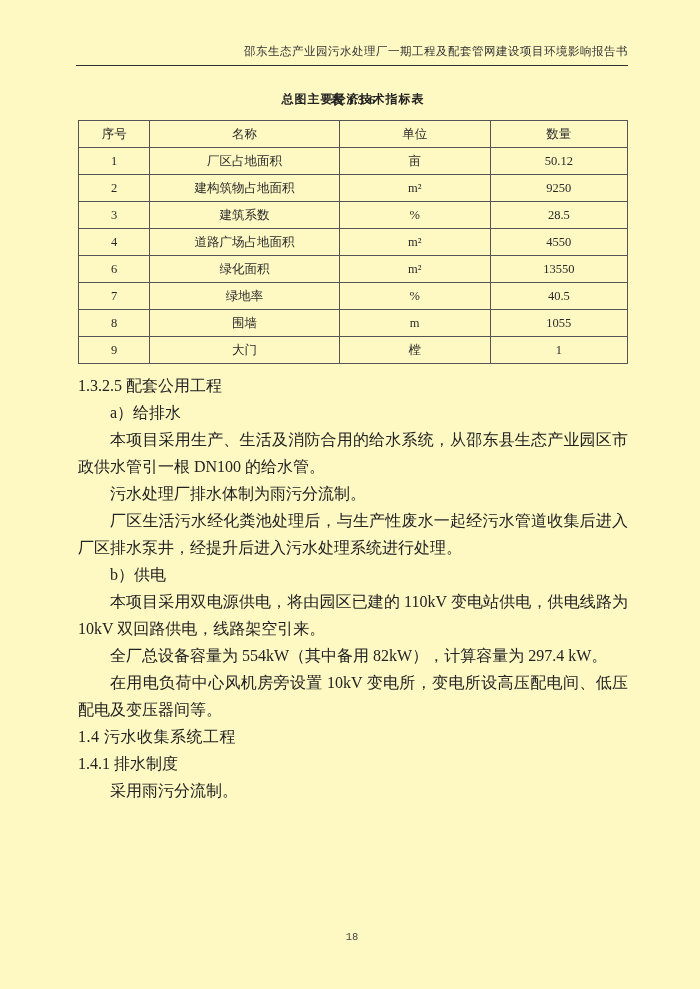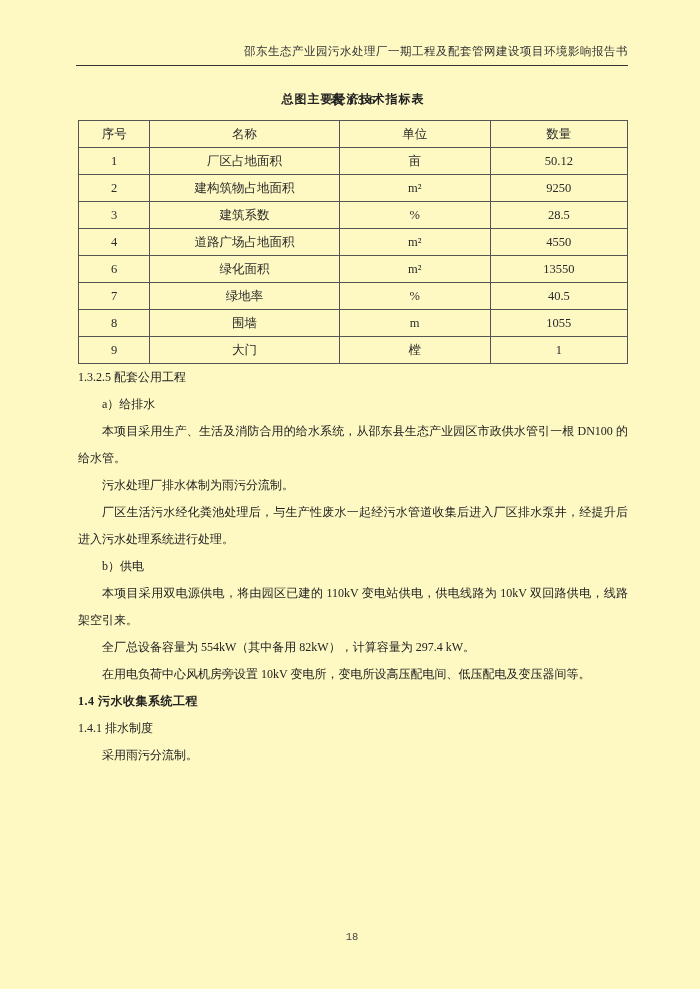--- a/index.html
+++ b/index.html
@@ -66,30 +66,31 @@
     height: 27px;
     font-weight: normal;
     padding: 0 4px;
     margin-top: 48px;
   }
   col.c-no   { width: 13%; }
   col.c-name { width: 34.5%; }
   col.c-unit { width: 27.5%; }
   col.c-qty  { width: 25%; }
   .body-text {
-    font-size: 12px;
+    margin-top: 8px;
+    font-size: 16px;
     line-height: 27px;
     text-align: justify;
     color: #222;
   }
   .body-text p { margin: 0; }
   .para { text-indent: 2em; }
   .sub-label { text-indent: 2em; }
   .h-plain { text-indent: 0; }
-  .h-bold { text-indent: 0; font-weight: bold; letter-spacing: 0.5px; }
+  .h-bold { text-indent: 0; font-weight: normal; letter-spacing: 0.5px; }
   .footer {
     position: absolute;
     bottom: 46px;
     left: 2px;
     width: 100%;
     text-align: center;
     font-size: 10.5px;
     font-family: "Liberation Mono", "DejaVu Sans Mono", monospace;
     color: #444;
   }

